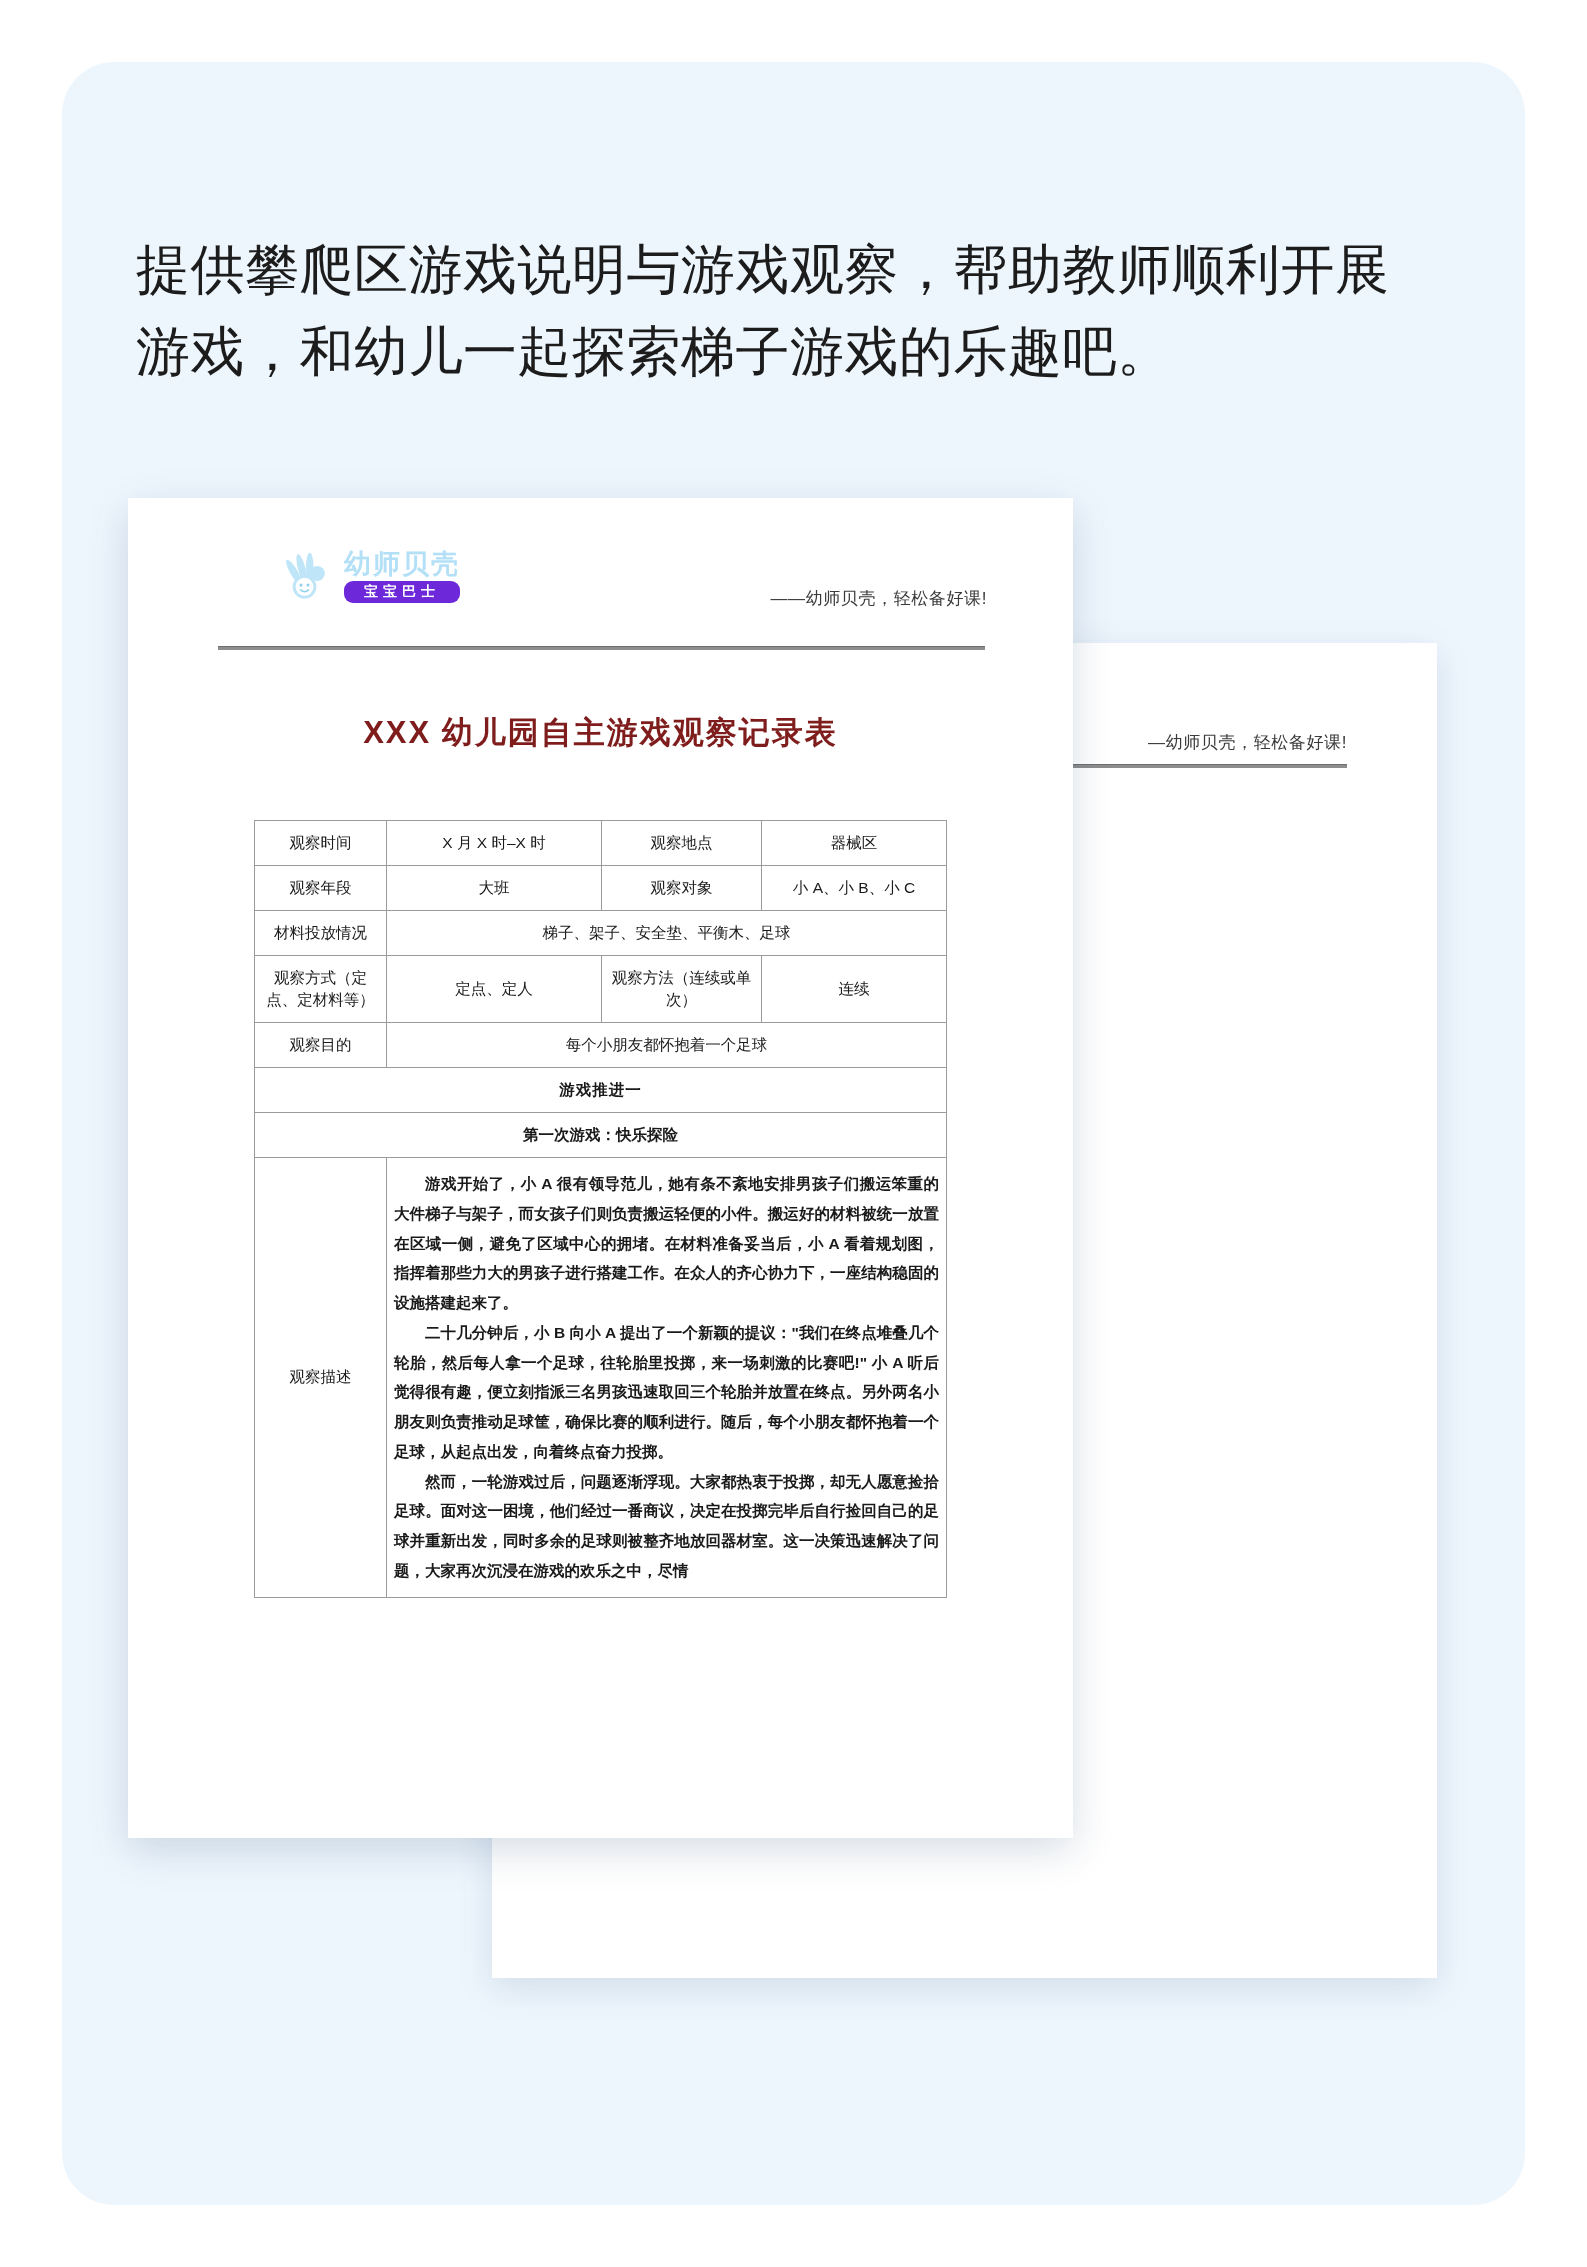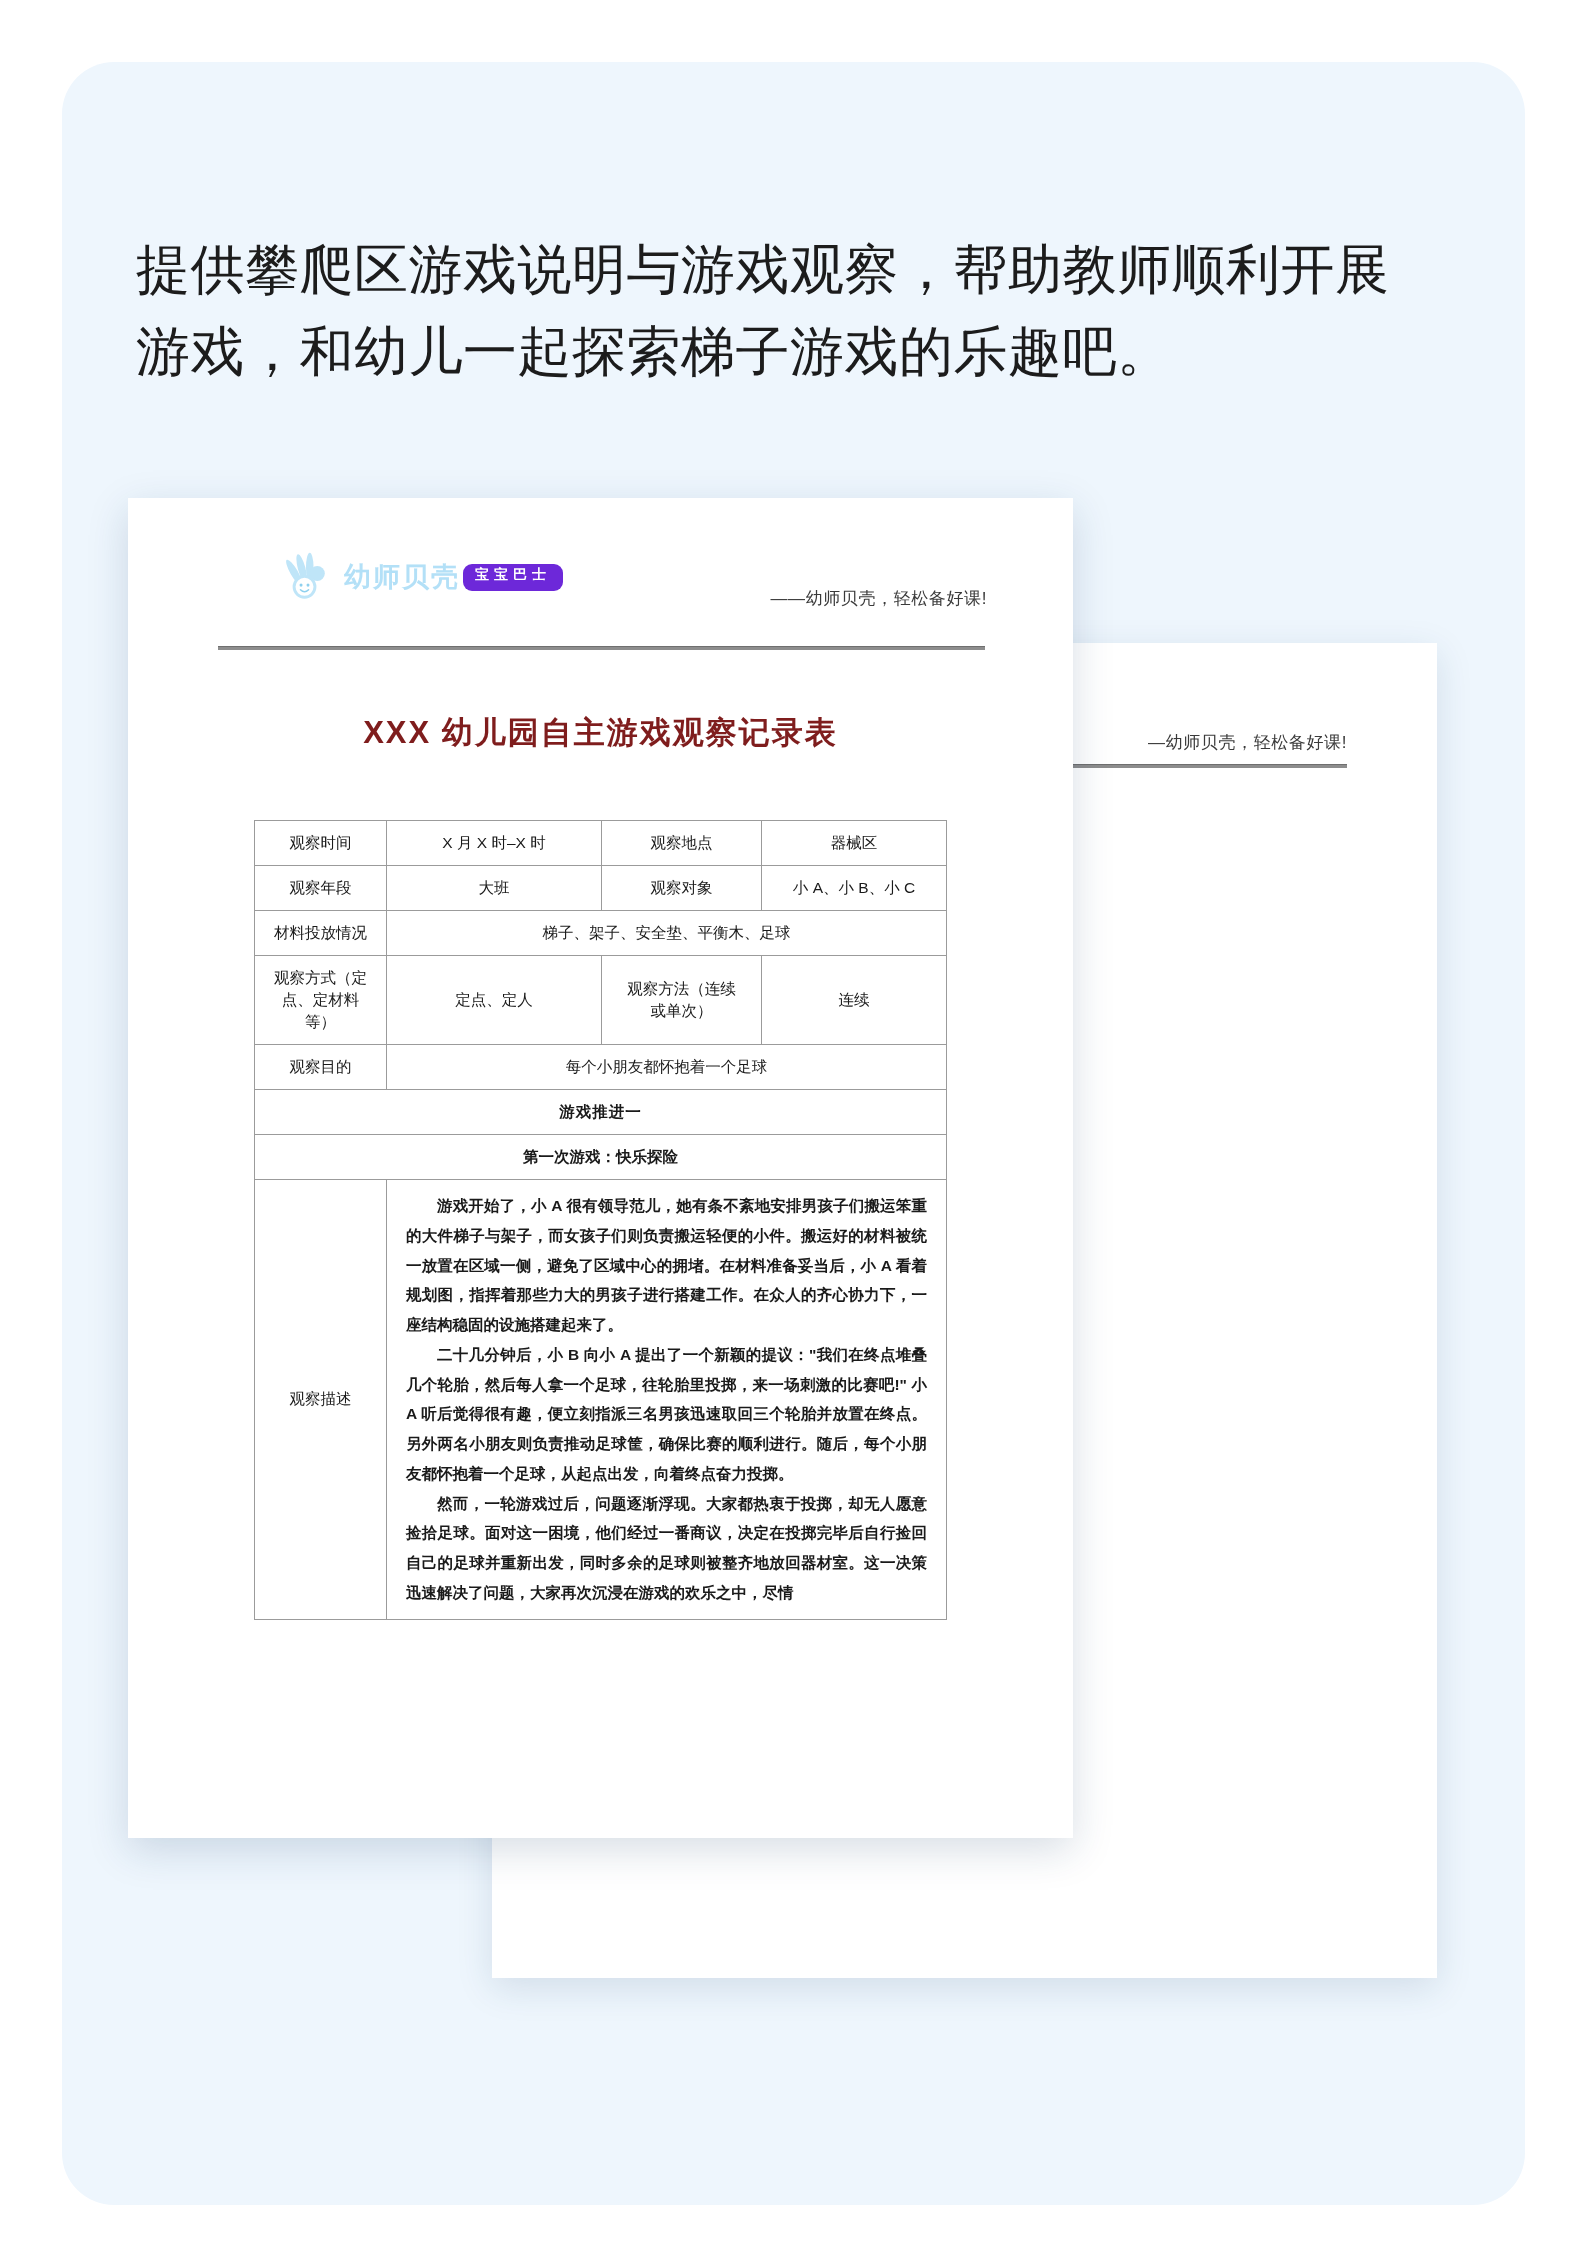--- a/index.html
+++ b/index.html
@@ -85,21 +85,21 @@
     position: absolute;
     left: 93px;
     top: 6px;
     display: flex;
     align-items: center;
     gap: 7px;
   }
 
   .logo-mark { width: 58px; height: 58px; display: block; }
 
-  .logo-words { display: flex; flex-direction: row; gap: 3px; }
+  .logo-words { display: flex; flex-direction: column; gap: 3px; }
 
   .logo-name {
     font-size: 27px;
     font-weight: 700;
     color: #b3e0f7;
     letter-spacing: 2px;
     line-height: 1;
   }
 
   .logo-sub {
@@ -149,21 +149,21 @@
     border-collapse: collapse;
     table-layout: fixed;
   }
 
   table.rec td {
     border: 1px solid #9b9b9b;
     font-size: 15.5px;
     color: #1a1a1a;
     text-align: center;
     vertical-align: middle;
-    padding: 11px 19px;
+    padding: 11px 7px;
     line-height: 1.42;
   }
 
   td.lbl { width: 132px; }
   td.val-a { width: 215px; }
   td.lbl-b { width: 160px; }
   td.val-b { width: 185px; }
 
   td.wide { text-align: center; }
 

